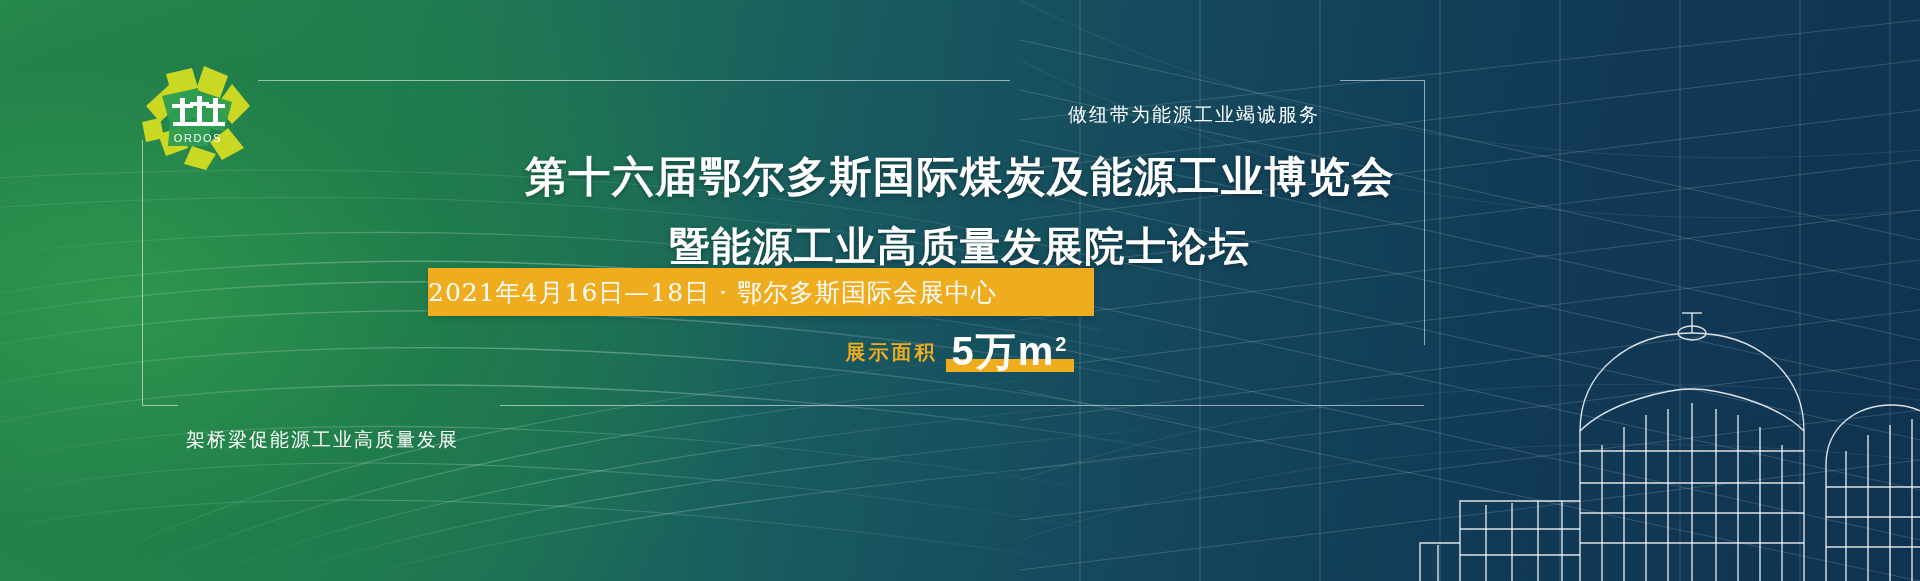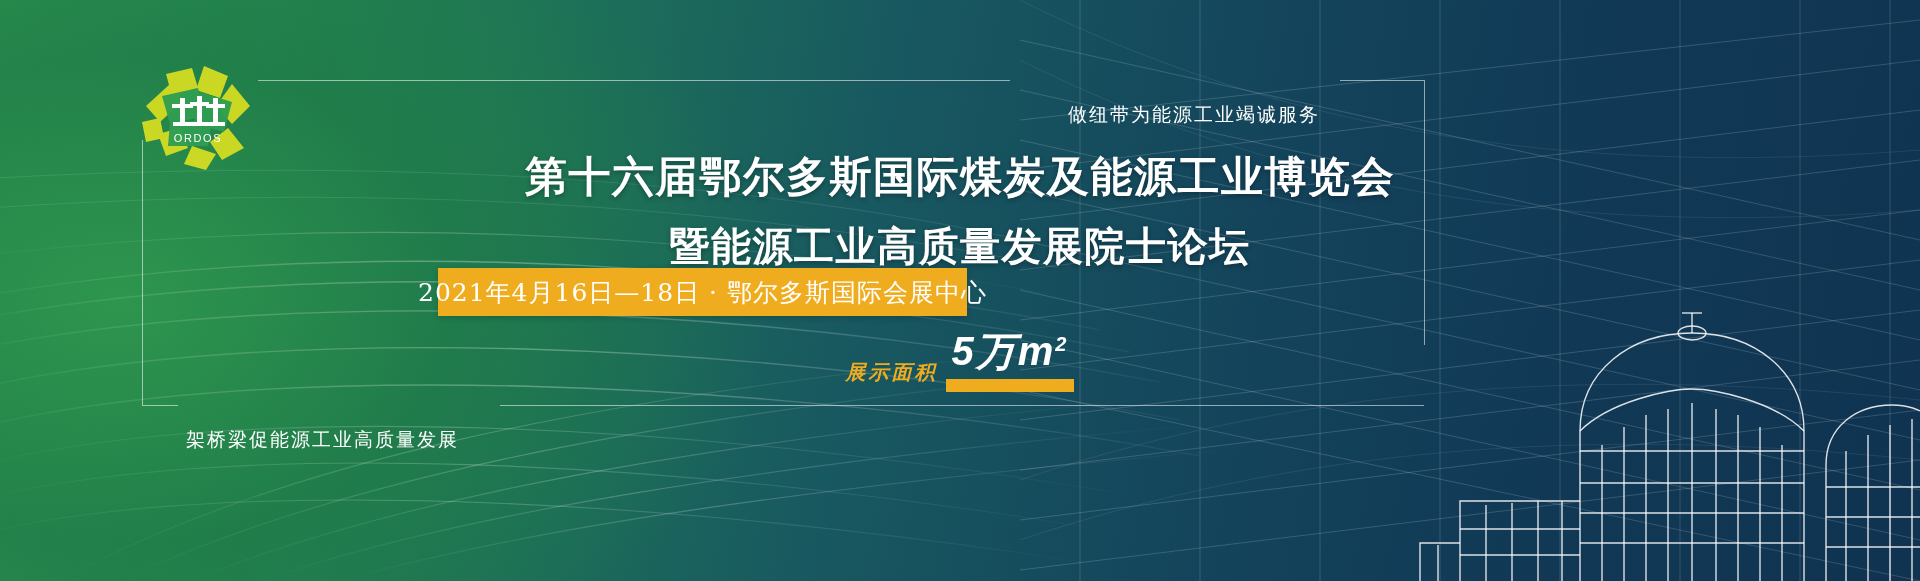--- a/index.html
+++ b/index.html
@@ -57,52 +57,51 @@
     text-shadow:0 2px 5px rgba(0,0,0,0.32);
     white-space:nowrap;
     margin-top:14px;
   }
   #title-line-1 { font-size:42px; }
   #title-line-2 { font-size:40px; }
 
   
   #datebar {
     position:absolute;
-    left:438px; top:268px;
-    width:529px; height:48px;
+    left:428px; top:268px;
+    width:666px; height:48px;
     background:#f0ac1f;
-    display:flex; align-items:center; justify-content:center;
+    display:flex; align-items:center; 
     box-shadow:0 2px 6px rgba(0,0,0,0.18);
   }
   #datebar-text {
     color:#ffffff;
     font-family:"DejaVu Serif", serif;
     font-size:25px;
     letter-spacing:1px;
     white-space:nowrap;
   }
 
   
   #stats {
     position:absolute;
     left:0; right:0; top:330px;
     display:flex; align-items:flex-end; justify-content:center;
     gap:16px;
-    font-style:italic;
   }
   .stat { display:flex; align-items:flex-end; }
   .stat-label {
     color:#f0ac1f;
     font-size:20px;
     font-weight:bold;
     letter-spacing:3px;
     padding-bottom:6px;
     white-space:nowrap;
   }
-  .stat-value-wrap { position:relative; margin-left:8px; padding:0 6px 20px 6px; }
+  .stat-value-wrap { position:relative; margin-left:8px; padding:0 6px 0 6px; }
   .stat-underline {
     position:absolute; left:0; right:0; bottom:0;
     height:13px; background:#f0ac1f; z-index:0;
   }
   .stat-value {
     position:relative; z-index:1;
     color:#ffffff;
     font-size:40px;
     font-weight:bold;
     letter-spacing:2px;

